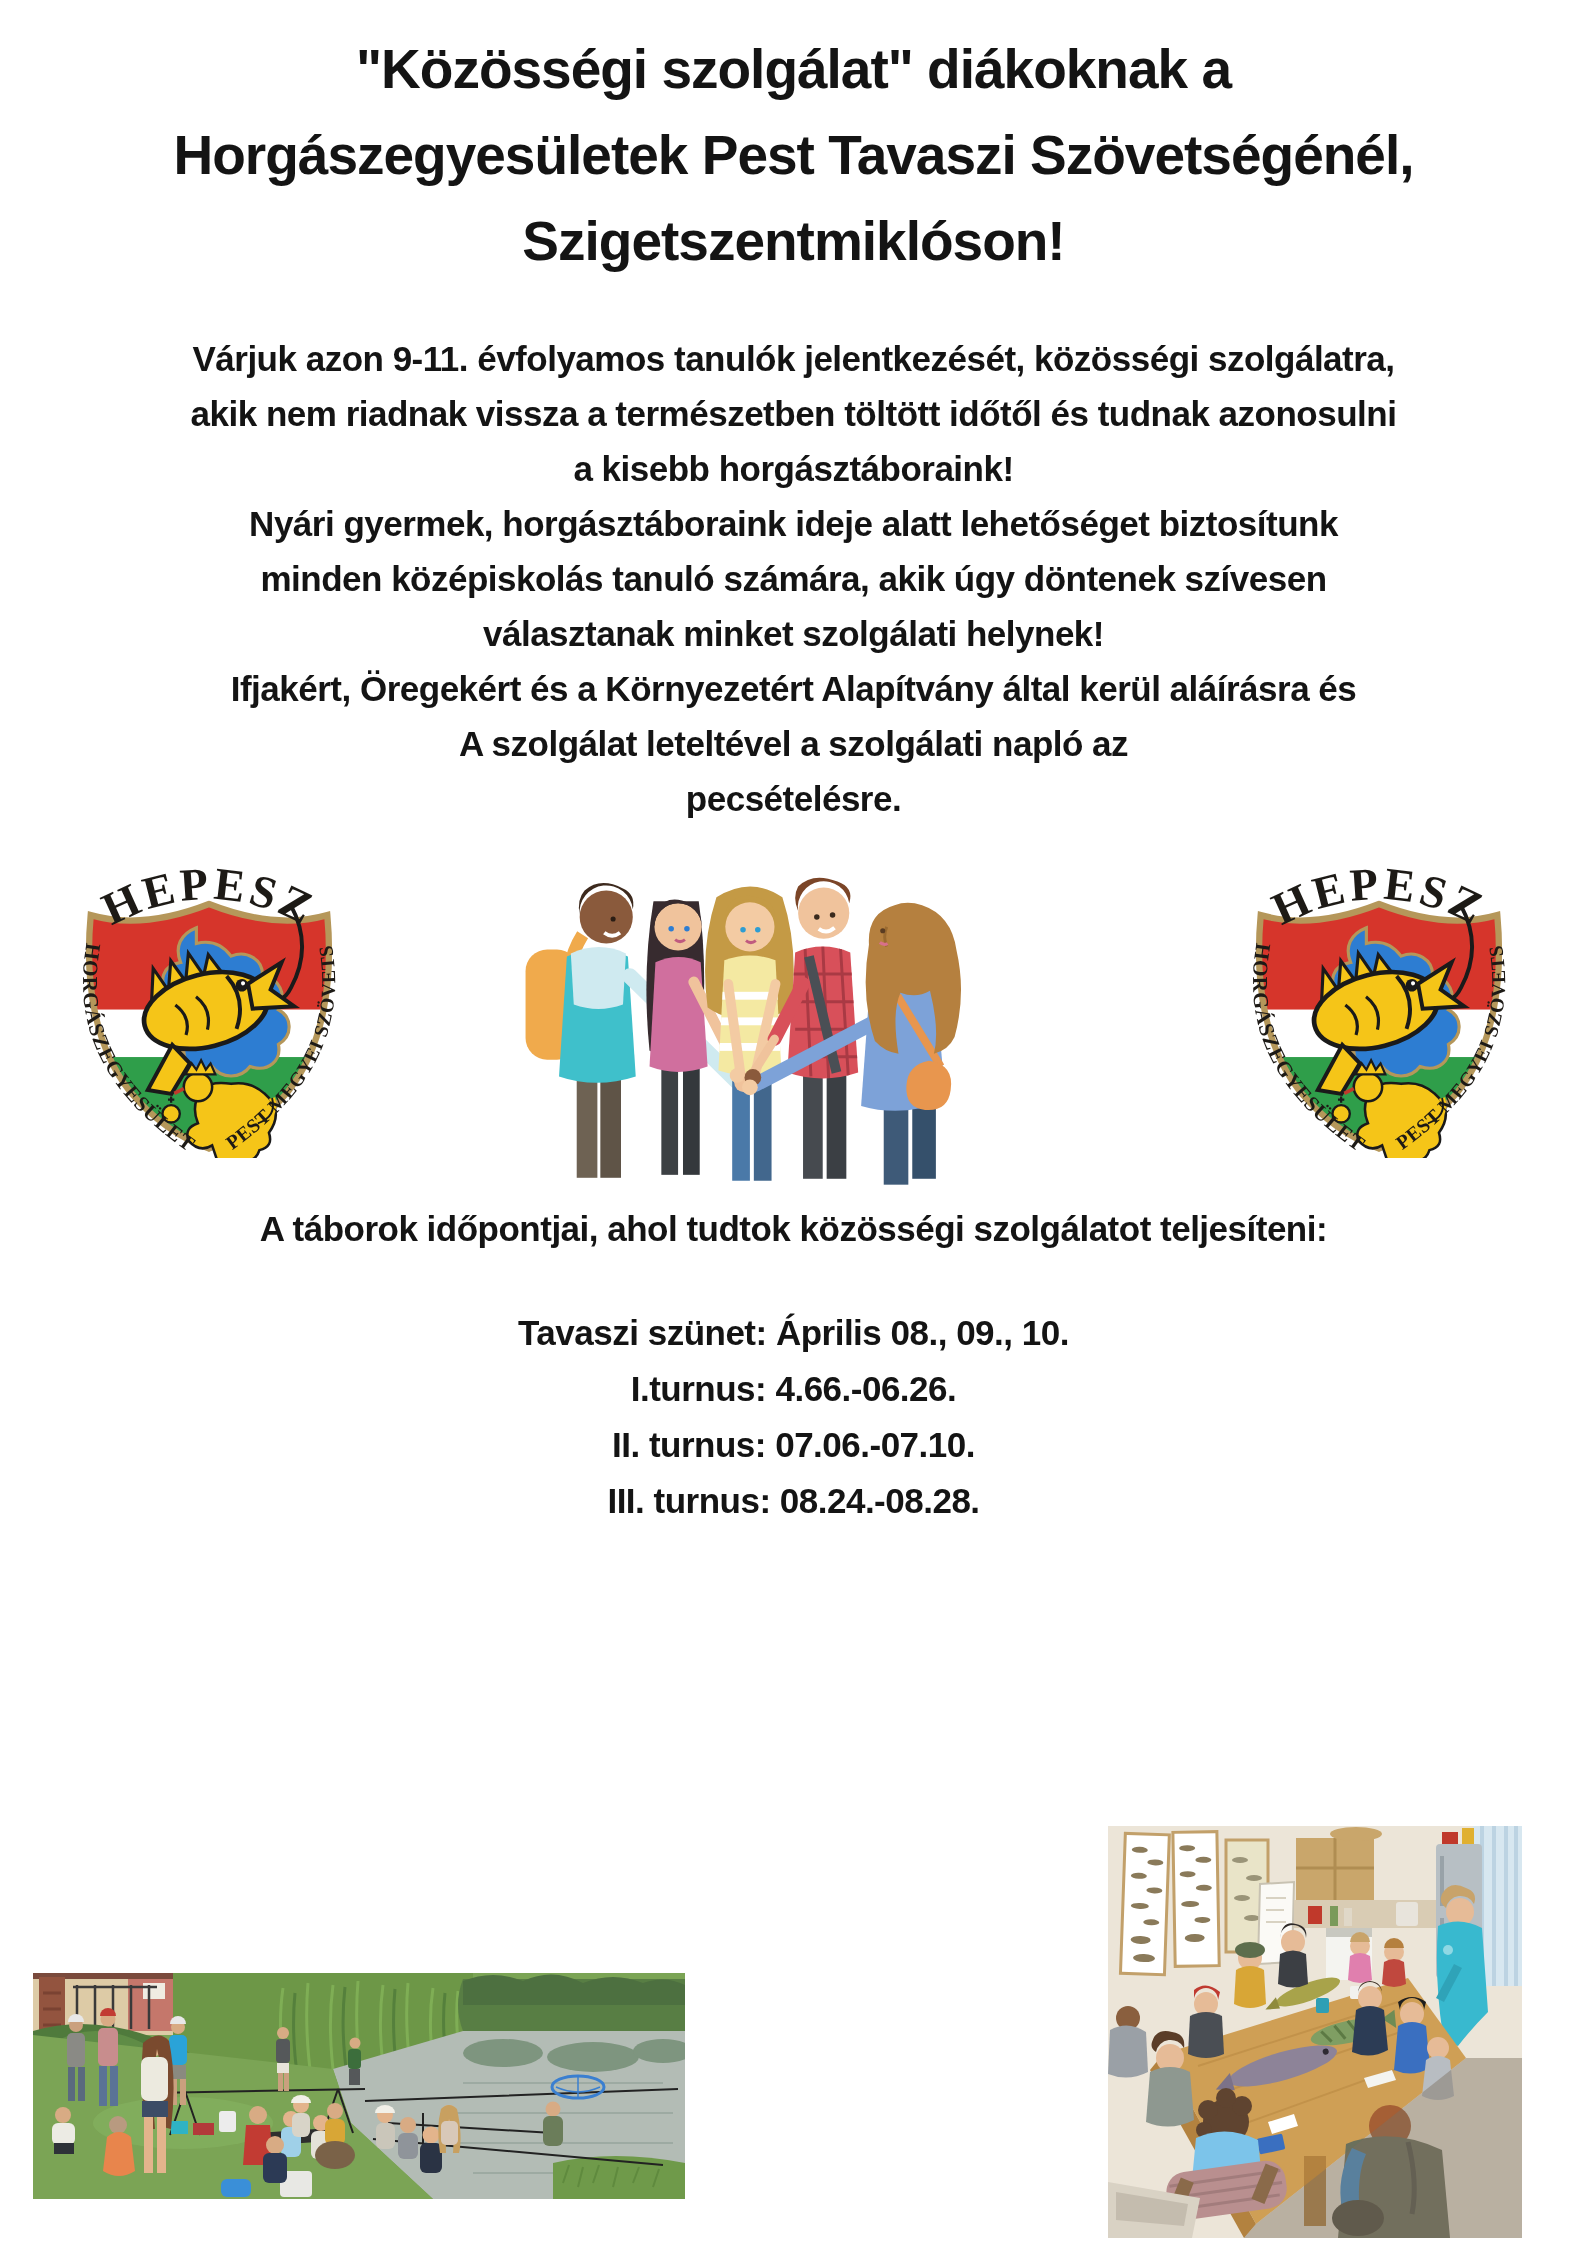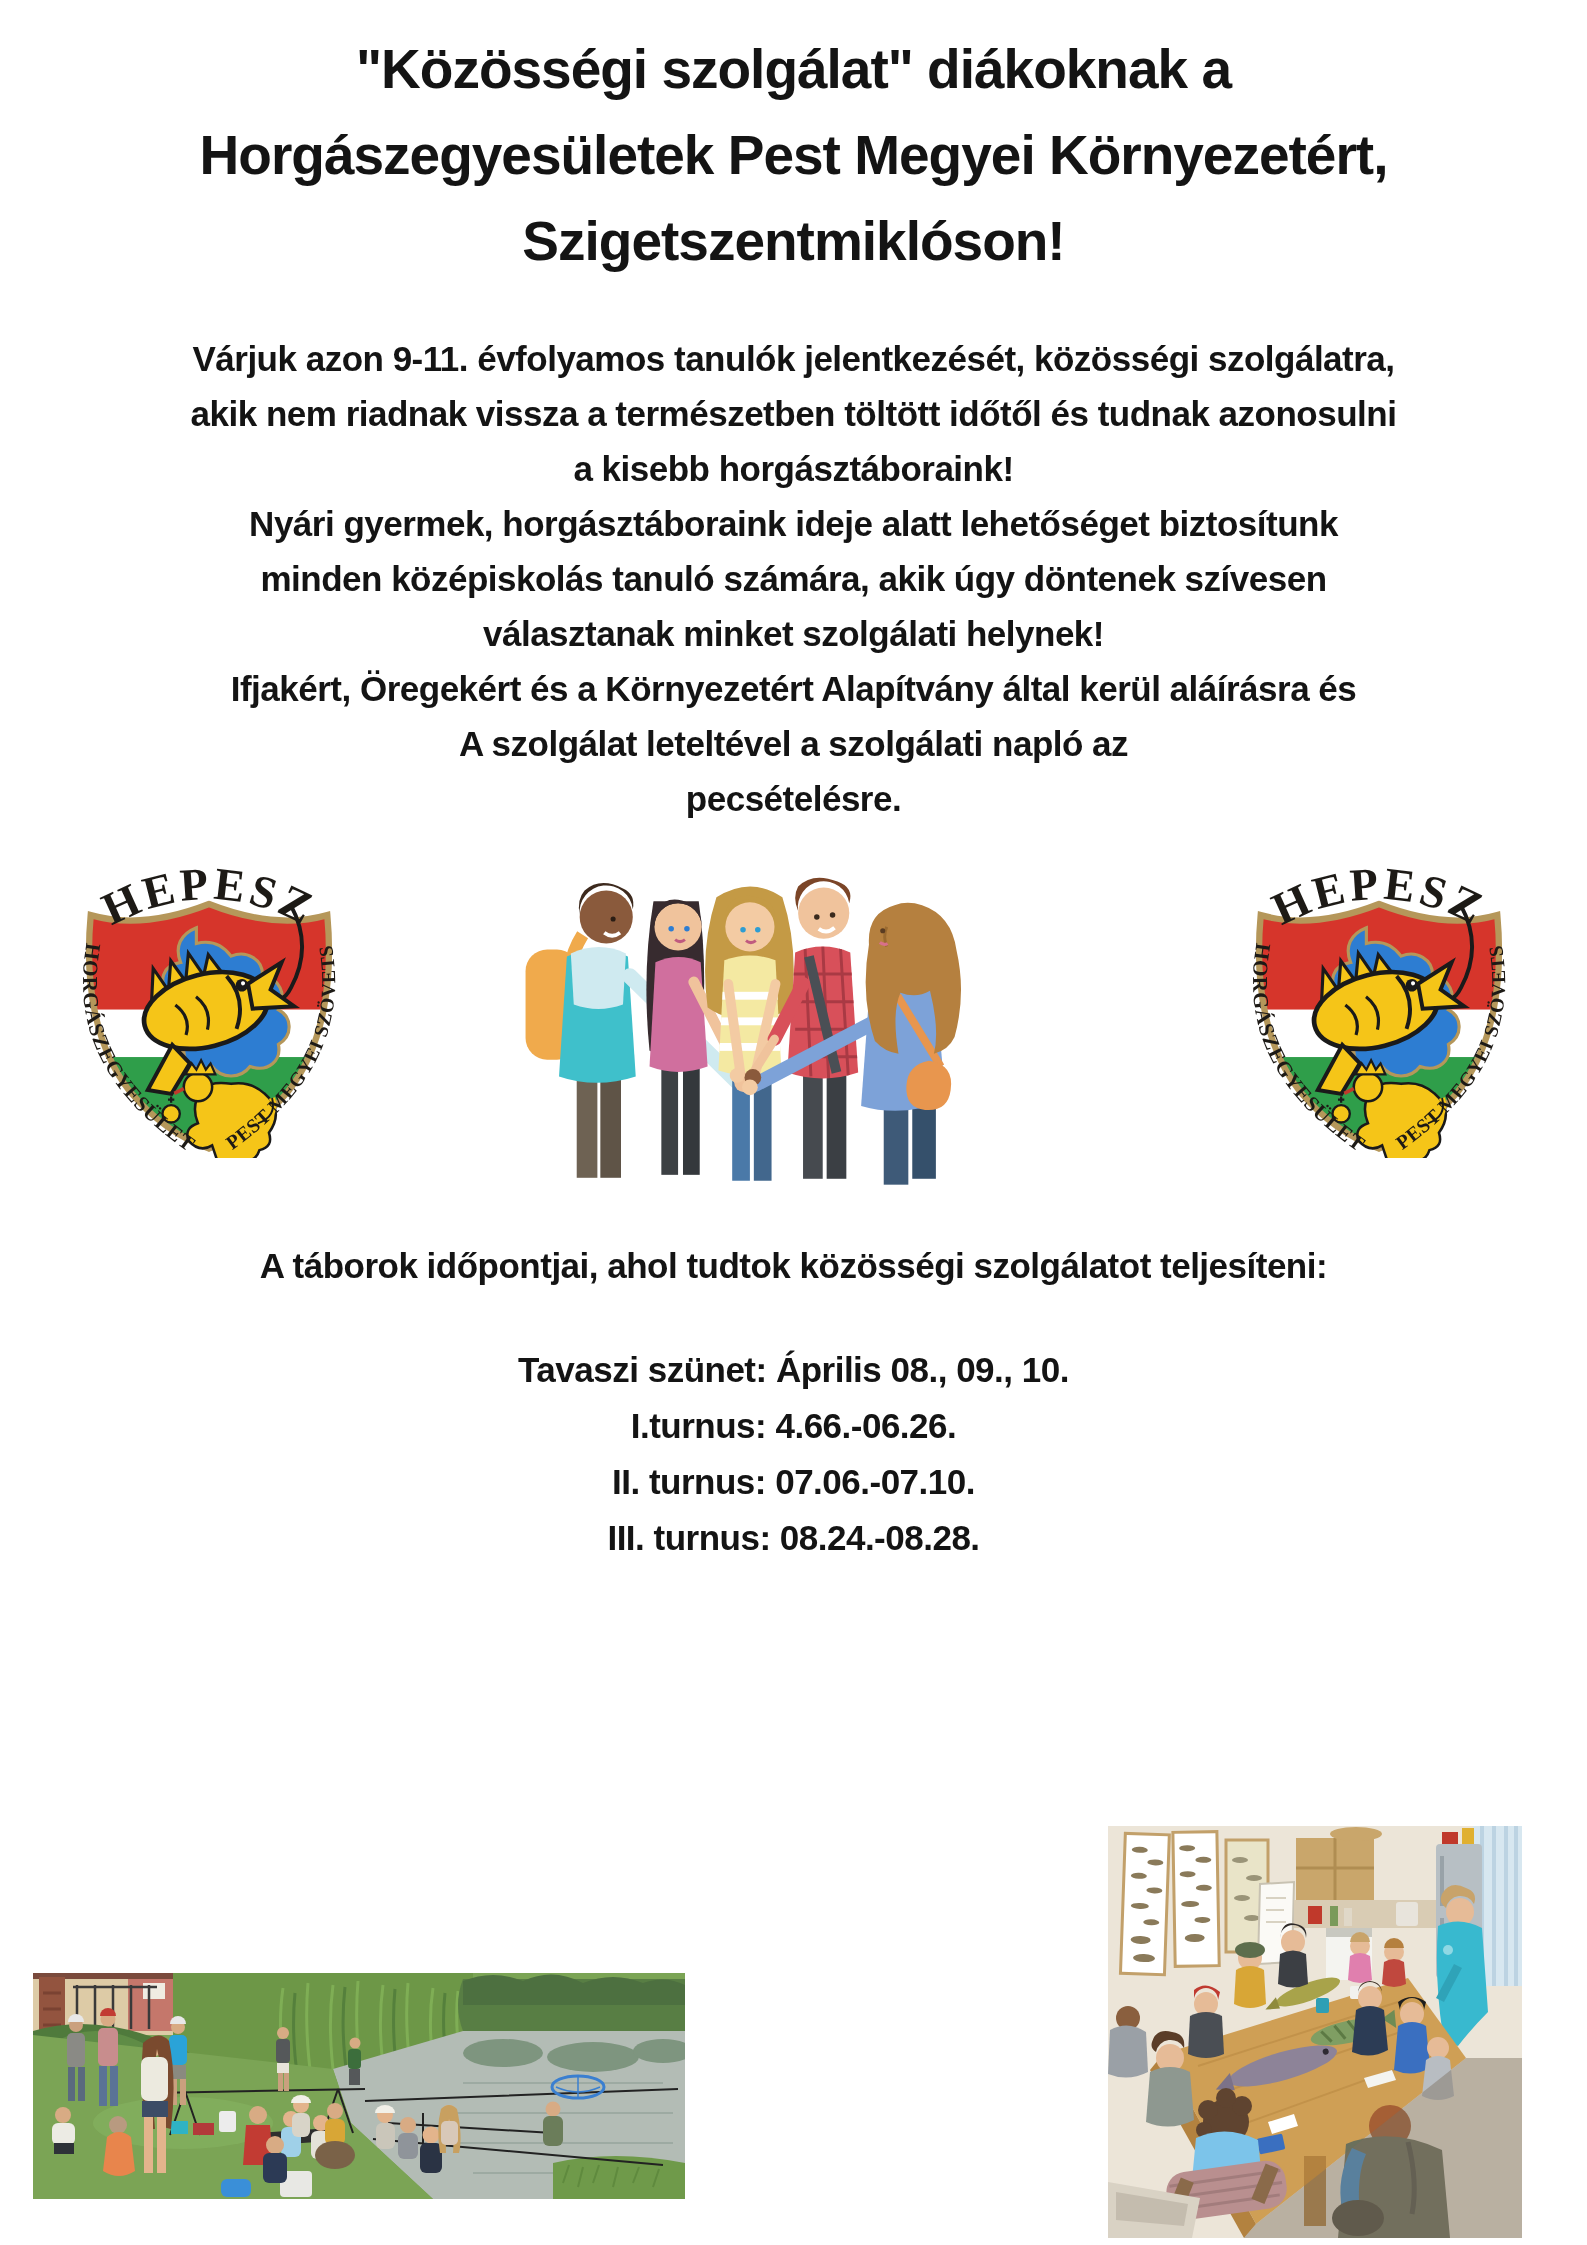--- a/index.html
+++ b/index.html
@@ -1,42 +1,42 @@
 <!DOCTYPE html>
 <html><head>
 <meta charset="utf-8">
 <style>
   html,body{margin:0;padding:0;background:#ffffff;}
   .page{position:relative;width:1587px;height:2245px;background:#fff;overflow:hidden;
         font-family:"Liberation Sans","DejaVu Sans",sans-serif;font-weight:700;color:#141414;}
   .cline{text-align:center;white-space:nowrap;}
   .title{position:absolute;top:26px;left:0;width:100%;font-size:55px;line-height:86px;letter-spacing:-1px;}
   .intro{position:absolute;top:315px;left:0;width:100%;font-size:35px;line-height:55px;letter-spacing:-0.5px;margin-top:16px;}
-  .camps{position:absolute;top:1242px;left:0;width:100%;font-size:35px;letter-spacing:-0.5px;}
+  .camps{position:absolute;top:1205px;left:0;width:100%;font-size:35px;letter-spacing:-0.5px;}
   .camps .heading{line-height:48px;}
   .camps .sessions{margin-top:52px;line-height:56px;}
   .contact{position:absolute;top:1596px;left:0;width:100%;font-size:35px;line-height:56px;letter-spacing:-0.5px;}
   .logo{position:absolute;top:852px;width:322px;height:306px;}
   .logo.left{left:48px;}
   .logo.right{left:1218px;}
   .illus{position:absolute;left:498px;top:836px;width:492px;height:350px;}
   .photo{position:absolute;}
   .photo.pleft{left:33px;top:1973px;width:652px;height:226px;}
   .photo.pright{left:1108px;top:1826px;width:414px;height:412px;}
   .defs-holder{position:absolute;width:0;height:0;overflow:hidden;}
   svg text{font-weight:700;}
 </style>
 </head>
 <body>
 
 <div class="page">
 
   <header class="title">
     <div class="cline">"Közösségi szolgálat" diákoknak a</div>
-    <div class="cline">Horgászegyesületek Pest Megyei Környezetért,</div>
+    <div class="cline">Horgászegyesületek Pest Tavaszi Szövetségénél,</div>
     <div class="cline">Szigetszentmiklóson!</div>
   </header>
 
   <section class="intro">
     <div class="cline">Várjuk azon 9-11. évfolyamos tanulók jelentkezését, közösségi szolgálatra,</div>
     <div class="cline">akik nem riadnak vissza a természetben töltött időtől és tudnak azonosulni</div>
     <div class="cline">a kisebb horgásztáboraink!</div>
     <div class="cline">Nyári gyermek, horgásztáboraink ideje alatt lehetőséget biztosítunk</div>
     <div class="cline">minden középiskolás tanuló számára, akik úgy döntenek szívesen</div>
     <div class="cline">választanak minket szolgálati helynek!</div>

